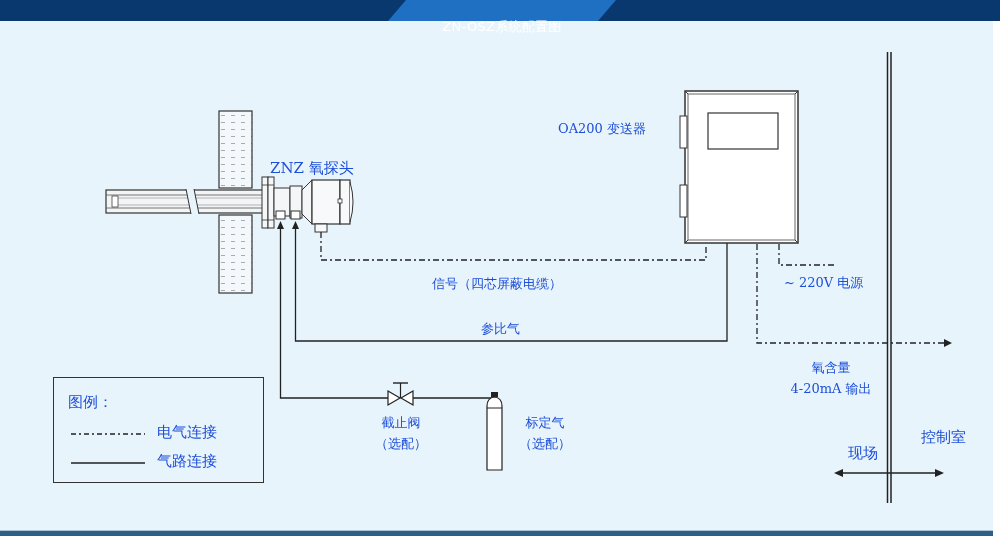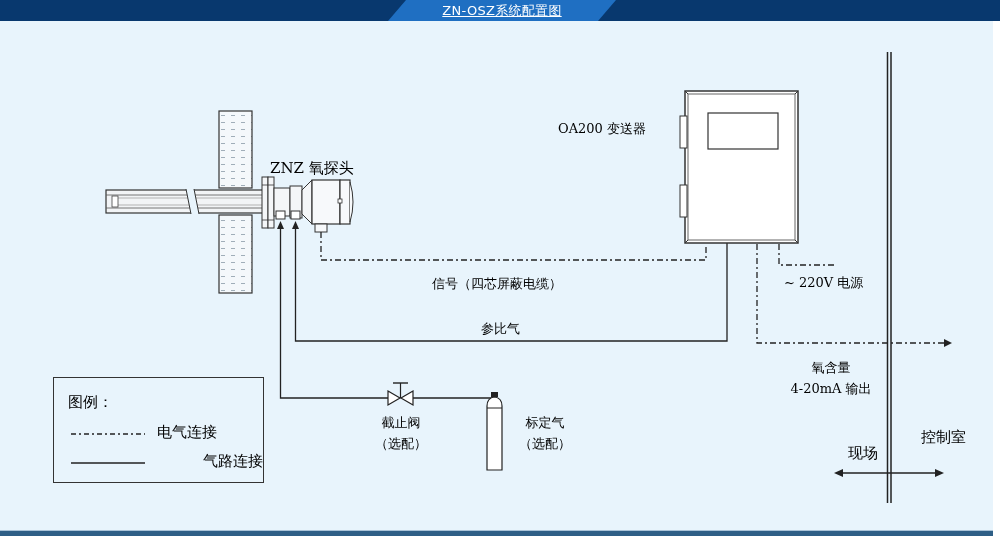--- a/index.html
+++ b/index.html
@@ -1,24 +1,24 @@
 <!DOCTYPE html>
 <html><head>
 <meta charset="utf-8">
 <style>
   html, body { margin: 0; padding: 0; }
   body { width: 1000px; height: 536px; overflow: hidden; background: #e8f4fc; font-family: "DejaVu Sans", sans-serif; }
   #stage { position: relative; width: 1000px; height: 536px; background: #e8f4fc; }
   #header { position: absolute; left: 0; top: 0; width: 1000px; height: 21px; background: #08386e; }
   #header-tab { position: absolute; left: 388px; top: 0; width: 228px; height: 21px; }
-  #header-title { position: absolute; left: 388px; top: 0; width: 228px; height: 21px; line-height: 21px; text-align: center; color: #ffffff; font-size: 13px; font-family: "DejaVu Sans", sans-serif; letter-spacing: 0.3px; text-decoration: underline; }
+  #header-title { position: absolute; left: 388px; top: 16px; width: 228px; height: 21px; line-height: 21px; text-align: center; color: #ffffff; font-size: 13px; font-family: "DejaVu Sans", sans-serif; letter-spacing: 0.3px; }
   #right-edge { position: absolute; left: 993px; top: 21px; width: 7px; height: 515px; background: #ffffff; }
   #footer-rule { position: absolute; left: 0; top: 530px; width: 993px; height: 6px; background: #2e5f86; border-top: 1px solid #a9c3d8; }
   svg#diagram { position: absolute; left: 0; top: 0; }
-  .lbl { position: absolute; color: #000000; white-space: nowrap; font-family: "DejaVu Serif", serif; }
+  .lbl { position: absolute; color: #1d4ed8; white-space: nowrap; font-family: "DejaVu Serif", serif; }
   .lbl-sm { font-size: 13px; }
   .lbl-md { font-size: 15px; }
   .center { text-align: center; }
   #legend-box { position: absolute; left: 53px; top: 377px; width: 211px; height: 106px; border: 1.5px solid #333; box-sizing: border-box; }
 </style>
 </head>
 <body>
 
 <div id="stage">
 
@@ -158,17 +158,17 @@
   <div class="lbl lbl-sm center" style="left:776px; top:380px; width:110px;">4-20mA 输出</div>
   <div class="lbl lbl-sm center" style="left:370px; top:414px; width:62px;">截止阀</div>
   <div class="lbl lbl-sm center" style="left:366px; top:435px; width:70px;">（选配）</div>
   <div class="lbl lbl-sm center" style="left:514px; top:414px; width:62px;text-align:center;">标定气</div>
   <div class="lbl lbl-sm center" style="left:510px; top:435px; width:70px;">（选配）</div>
   <div class="lbl lbl-md" style="left:816px; top:444px;margin-left:32px;">现场</div>
   <div class="lbl lbl-md" style="left:921px; top:428px;">控制室</div>
 
   <div class="lbl lbl-md" style="left:68px; top:393px;">图例：</div>
   <div class="lbl lbl-md" style="left:157px; top:423px;">电气连接</div>
-  <div class="lbl lbl-md" style="left:157px; top:452px;margin-left:46px;">气路连接</div>
+  <div class="lbl lbl-md" style="left:157px; top:452px;">气路连接</div>
 
   <div id="right-edge"></div>
   <div id="footer-rule"></div>
 </div>
 
 </body></html>

